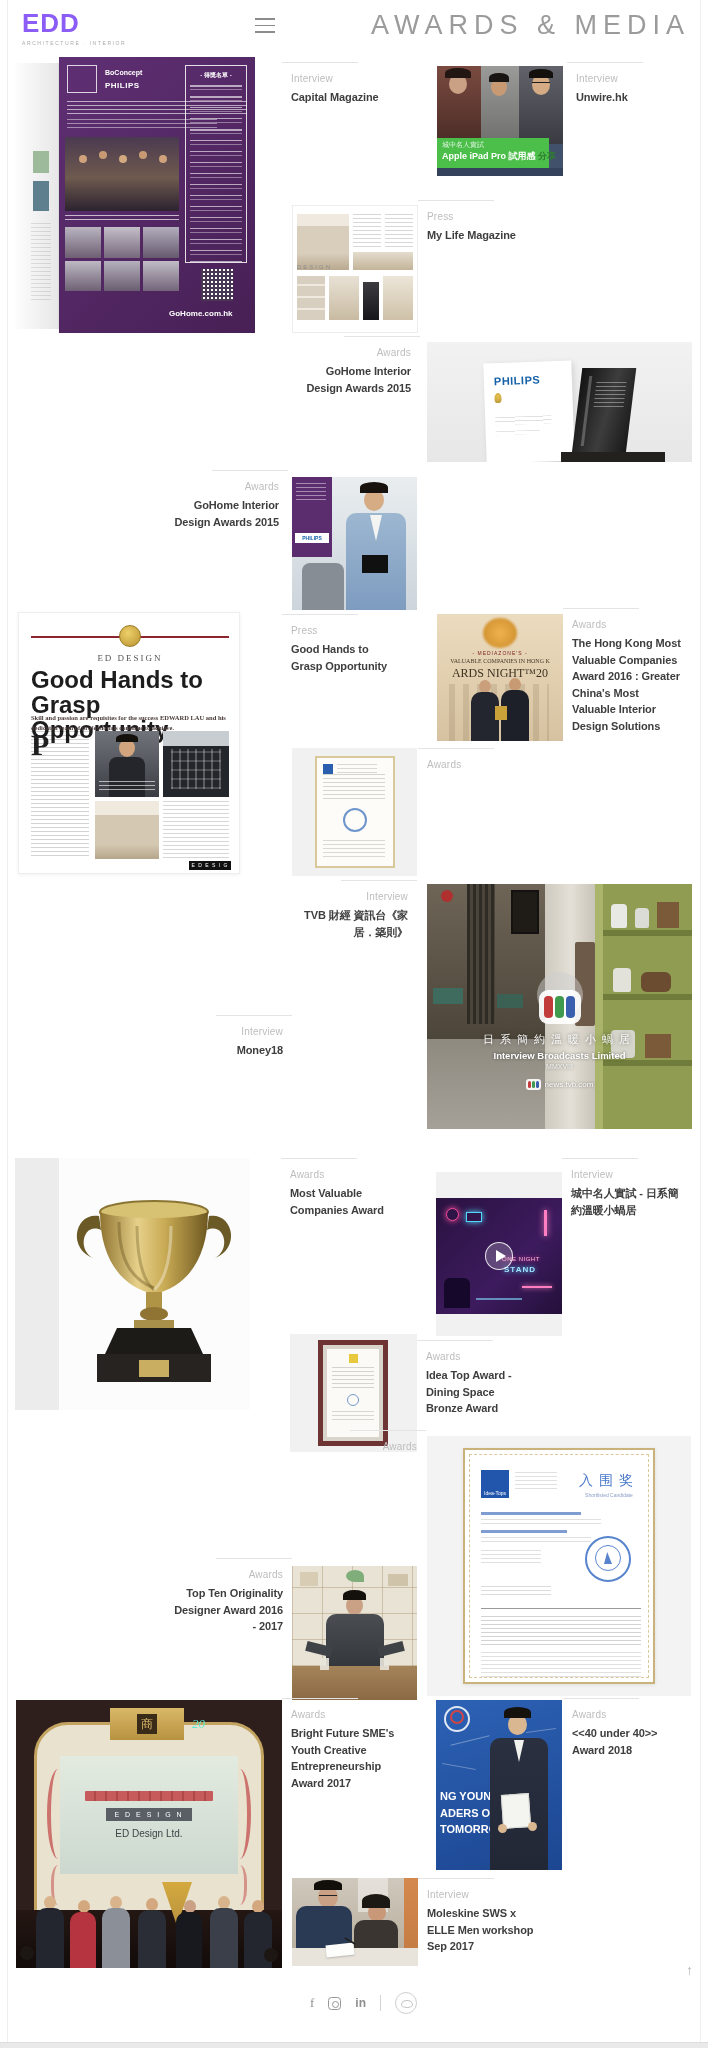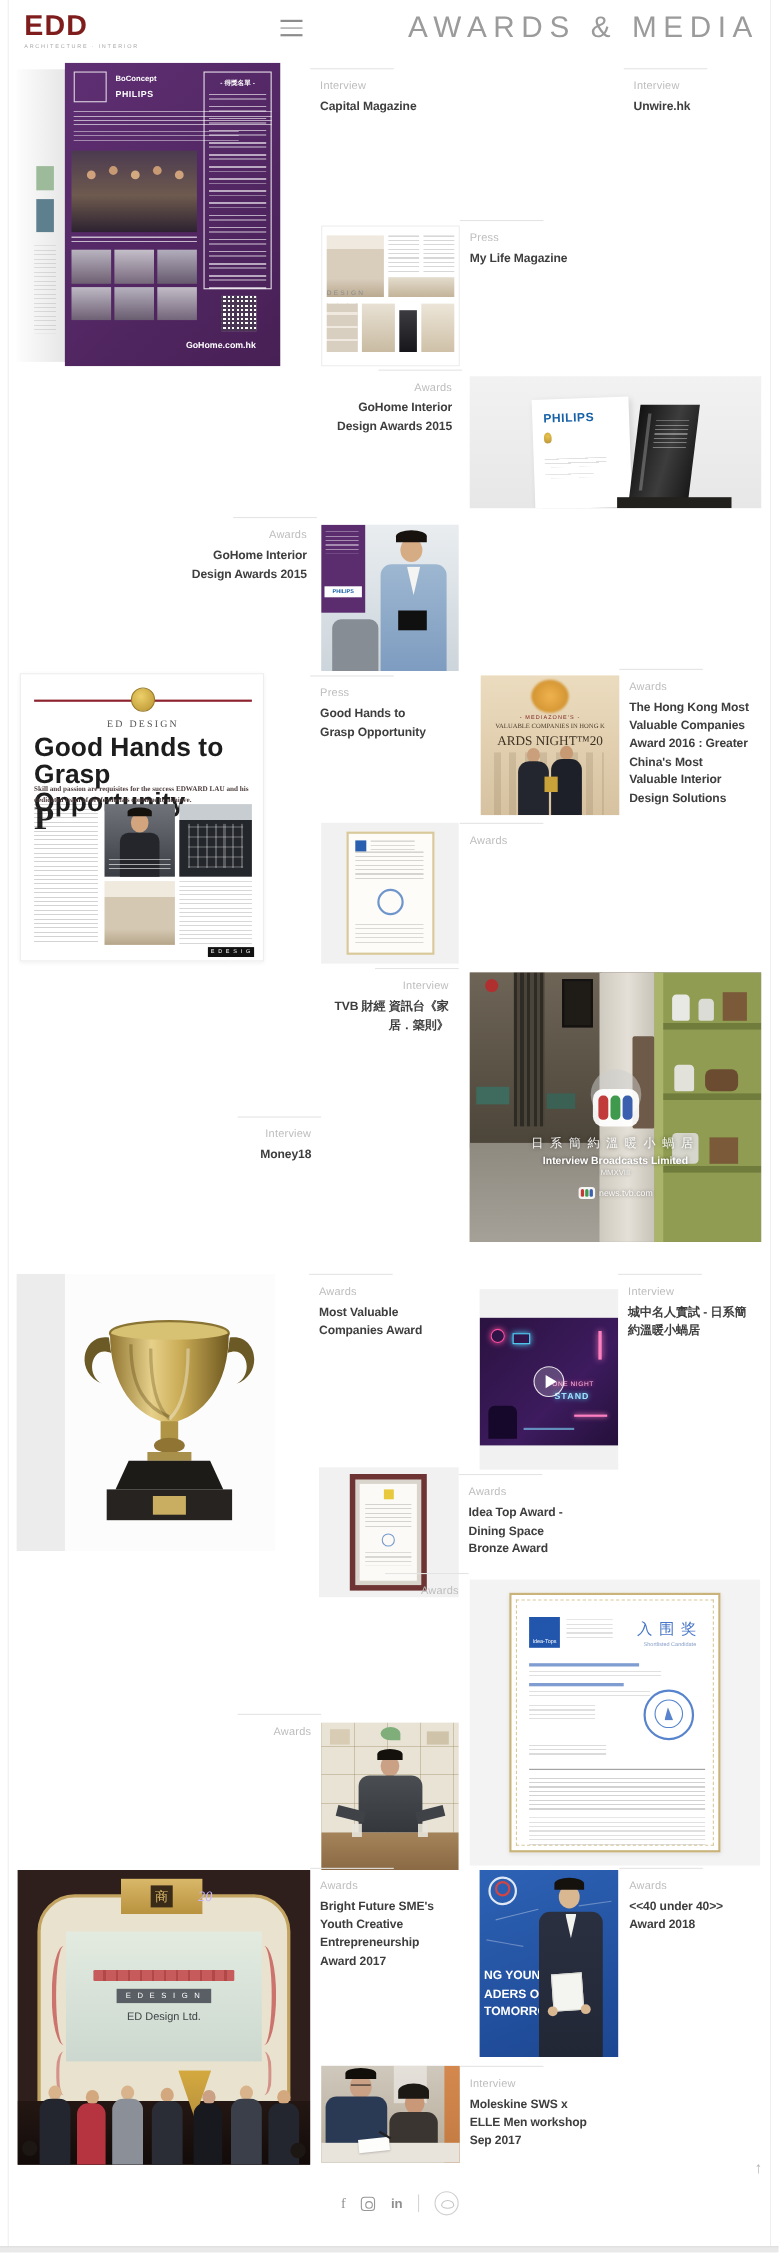--- a/index.html
+++ b/index.html
@@ -31,21 +31,21 @@
   .circle-icon::after{content:"";position:absolute;left:5px;top:7px;width:10px;height:6px;border:1.2px solid #c5c5c5;border-radius:50% 50% 50% 50%/60% 60% 40% 40%}
 </style>
 </head>
 <body>
 
 <div id="page">
   <div class="edge" style="left:7px"></div>
   <div class="edge" style="left:700px"></div>
 
   <div class="abs" style="left:22px;top:8px">
-    <div style="font-size:26px;font-weight:800;color:#7f1d1d;letter-spacing:1px">EDD</div>
+    <div style="font-size:26px;font-weight:800;color:#8b5cf6;letter-spacing:1px">EDD</div>
     <div style="font-size:5px;color:#a9a9a9;letter-spacing:1.6px;margin-top:1px">ARCHITECTURE · INTERIOR</div>
   </div>
   <div class="abs" style="left:255px;top:18px;width:20px">
     <div style="height:1.6px;background:#8c8c8c;margin-bottom:5px"></div>
     <div style="height:1.6px;background:#8c8c8c;margin-bottom:5px"></div>
     <div style="height:1.6px;background:#8c8c8c"></div>
   </div>
   <div class="abs" style="right:18px;top:10px;font-size:27px;color:#9b9b9b;letter-spacing:6px;font-weight:500">AWARDS &amp; MEDIA</div>
 
   <div class="img" style="left:15px;top:57px;width:240px;height:276px;background:#fff">
@@ -86,20 +86,40 @@
       <div class="abs" style="left:110px;top:252px;font-size:8px;color:#fff;font-weight:bold">GoHome.com.hk</div>
     </div>
   </div>
 
   <div class="tb" style="left:282px;top:62px;width:112px">
     <div class="rule"></div>
     <div class="cat">Interview</div>
     <div class="ttl">Capital Magazine</div>
   </div>
 
+  <div class="img" style="left:437px;top:66px;width:126px;height:110px;background:#41506b">
+    <div class="abs" style="left:0;top:0;width:44px;height:78px;background:linear-gradient(180deg,#7a4a40,#4a2c26)">
+      <div class="head" style="left:12px;top:8px;width:18px;height:20px;background:#caa184"></div>
+      <div class="abs" style="left:8px;top:2px;width:26px;height:10px;background:#221712;border-radius:50% 50% 0 0"></div>
+    </div>
+    <div class="abs" style="left:44px;top:0;width:38px;height:78px;background:linear-gradient(180deg,#9a9a98,#6f6f6d)">
+      <div class="head" style="left:10px;top:12px;width:16px;height:18px;background:#c89a74"></div>
+      <div class="abs" style="left:8px;top:7px;width:20px;height:9px;background:#191512;border-radius:50% 50% 0 0"></div>
+    </div>
+    <div class="abs" style="left:82px;top:0;width:44px;height:78px;background:linear-gradient(180deg,#62636a,#3a3b42)">
+      <div class="head" style="left:13px;top:8px;width:18px;height:21px;background:#d4ab85"></div>
+      <div class="abs" style="left:10px;top:3px;width:24px;height:9px;background:#14100d;border-radius:50% 50% 0 0"></div>
+      <div class="abs" style="left:13px;top:16px;width:18px;height:3px;border-top:1.5px solid #1c1c1c"></div>
+    </div>
+    <div class="abs" style="left:0;top:72px;width:112px;height:30px;background:#4cbf4b;padding:2px 5px">
+      <div style="font-size:7px;color:rgba(255,255,255,.85)">城中名人實試</div>
+      <div style="font-size:9px;font-weight:bold;color:#fff;white-space:nowrap"><span>Apple iPad Pro 試用感</span> <span style="color:#2e7d2e">分享</span></div>
+    </div>
+    <div class="abs" style="left:0;top:102px;width:126px;height:8px;background:#35425c"></div>
+  </div>
 
   <div class="tb" style="left:567px;top:62px;width:120px">
     <div class="rule"></div>
     <div class="cat">Interview</div>
     <div class="ttl">Unwire.hk</div>
   </div>
 
   <div class="img" style="left:292px;top:205px;width:126px;height:128px;background:#fff;border:1px solid #ededed">
     <div class="abs" style="left:4px;top:8px;width:52px;height:56px;background:linear-gradient(180deg,#efe9df 0 22%,#d9cdbc 22% 70%,#b9a98f)"></div>
     <div class="abs ln" style="left:60px;top:8px;width:28px;height:34px;opacity:.45"></div>
@@ -383,20 +403,21 @@
       <div class="abs ln" style="left:16px;top:136px;width:70px;height:10px;opacity:.4"></div>
       <div class="abs" style="left:16px;top:158px;width:160px;height:1px;background:#9a9a9a"></div>
       <div class="abs ln" style="left:16px;top:166px;width:160px;height:30px;opacity:.5"></div>
       <div class="abs ln" style="left:16px;top:202px;width:160px;height:26px;opacity:.35"></div>
     </div>
   </div>
 
   <div class="tb right" style="left:162px;top:1558px;width:130px">
     <div class="rule"></div>
     <div class="cat">Awards</div>
+    <div class="ttl">Top Ten Originality Designer Award 2016 - 2017</div>
   </div>
 
   <div class="img" style="left:292px;top:1566px;width:125px;height:134px;background:#e9e3d6">
     <div class="abs" style="left:0;top:0;width:125px;height:100px;background:repeating-linear-gradient(90deg,rgba(160,140,100,.4) 0 1px,transparent 1px 30px),repeating-linear-gradient(0deg,rgba(160,140,100,.4) 0 1px,transparent 1px 26px)"></div>
     <div class="abs" style="left:8px;top:6px;width:18px;height:14px;background:#d8cdb4"></div>
     <div class="abs" style="left:96px;top:8px;width:20px;height:12px;background:#cfc4aa"></div>
     <div class="abs" style="left:54px;top:4px;width:18px;height:12px;background:#7fae7a;border-radius:50% 50% 0 50%"></div>
     <div class="head" style="left:54px;top:30px;width:17px;height:19px;background:#caa184"></div>
     <div class="abs" style="left:51px;top:24px;width:23px;height:10px;background:#14100c;border-radius:50% 50% 0 0"></div>
     <div class="figure" style="left:34px;top:48px;width:58px;height:52px;background:linear-gradient(180deg,#4a4d52,#34373c)"></div>
@@ -410,21 +431,21 @@
   <div class="img" style="left:16px;top:1700px;width:266px;height:268px;background:#2e1f1c">
     <div class="abs" style="left:18px;top:22px;width:230px;height:196px;background:#e9e2cf;border:3px solid #c2a35f;border-radius:34px 34px 0 0">
       <div class="abs" style="left:10px;top:44px;width:22px;height:90px;border-left:4px solid #c04545;border-radius:50%;opacity:.7"></div>
       <div class="abs" style="right:10px;top:44px;width:22px;height:90px;border-right:4px solid #c04545;border-radius:50%;opacity:.7"></div>
       <div class="abs" style="left:14px;top:140px;width:18px;height:40px;border-left:3px solid #c04545;border-radius:40%;opacity:.5"></div>
       <div class="abs" style="right:14px;top:140px;width:18px;height:40px;border-right:3px solid #c04545;border-radius:40%;opacity:.5"></div>
     </div>
     <div class="abs" style="left:94px;top:8px;width:74px;height:32px;background:linear-gradient(180deg,#d9b86a,#b8923e);display:flex;align-items:center;justify-content:center">
       <span style="width:20px;height:20px;background:#3a2a18;color:#d9b86a;font-size:12px;display:inline-flex;align-items:center;justify-content:center">商</span>
     </div>
-    <div class="abs" style="left:164px;top:16px;font-family:'Liberation Serif','DejaVu Serif',serif;font-style:italic;font-size:13px;color:#c4b5fd">20</div>
+    <div class="abs" style="left:176px;top:16px;font-family:'Liberation Serif','DejaVu Serif',serif;font-style:italic;font-size:13px;color:#5eead4">20</div>
     <div class="abs" style="left:44px;top:56px;width:178px;height:118px;background:linear-gradient(180deg,#e3ebe0,#ccd8cf);display:flex;flex-direction:column;align-items:center;justify-content:center;gap:7px">
       <div style="width:128px;height:10px;background:repeating-linear-gradient(90deg,#c75a5a 0 9px,#b04848 9px 11px);border-radius:1px"></div>
       <div style="background:#5a5f66;color:#fff;font-size:7px;letter-spacing:2px;padding:3px 8px">E D E S I G N</div>
       <div style="font-size:10px;color:#3f4448">ED Design Ltd.</div>
     </div>
     <div class="abs" style="left:0;top:210px;width:266px;height:58px;background:linear-gradient(180deg,#241713,#120b09)"></div>
     <div class="head" style="left:28px;top:196px;width:12px;height:13px;background:#d9b38c"></div>
     <div class="figure" style="left:20px;top:208px;width:28px;height:60px;background:#23262e"></div>
     <div class="head" style="left:62px;top:200px;width:12px;height:13px;background:#d4a87f"></div>
     <div class="figure" style="left:54px;top:212px;width:26px;height:56px;background:#b5343f"></div>

